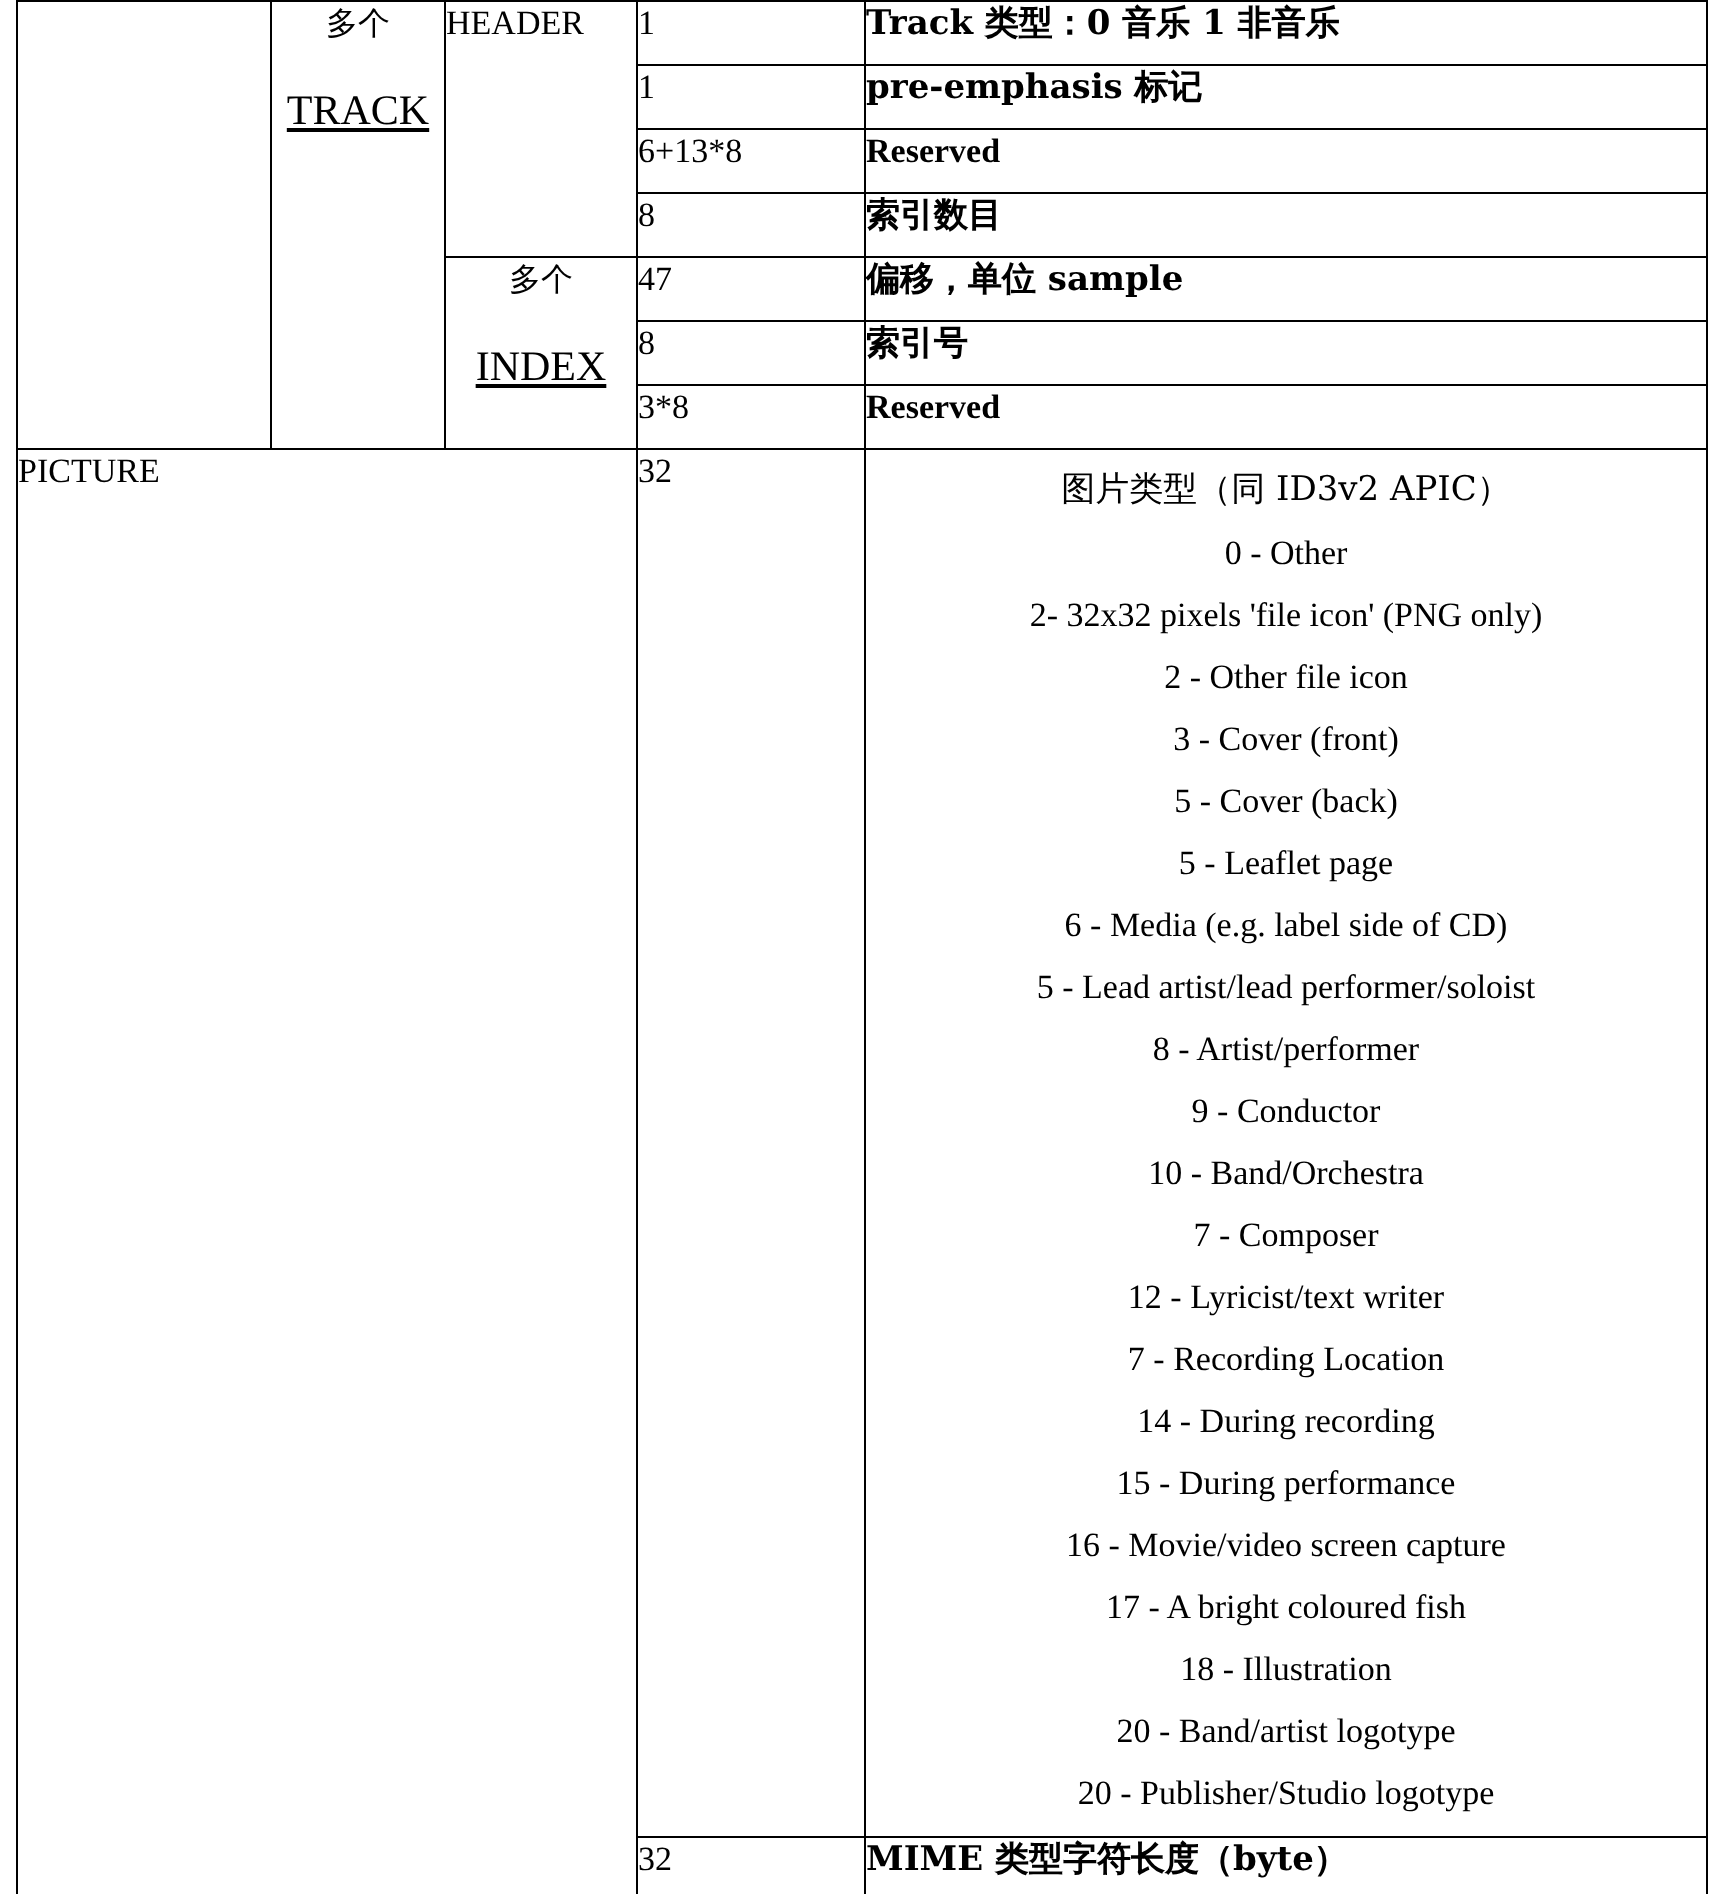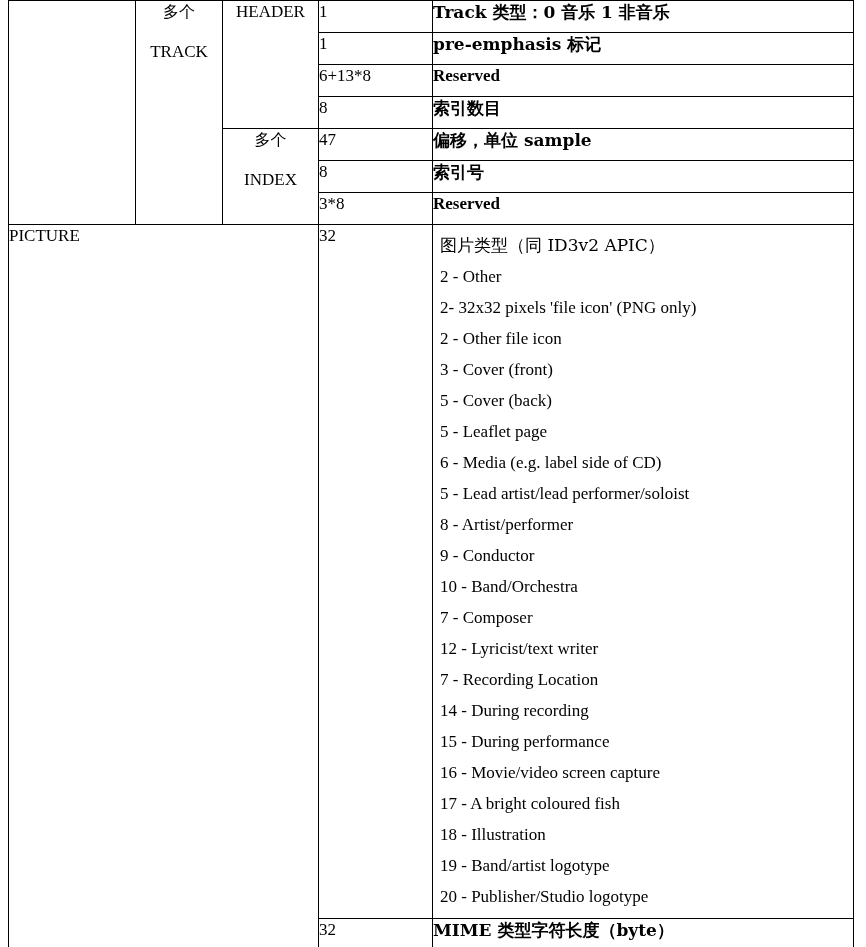--- a/index.html
+++ b/index.html
@@ -60,50 +60,51 @@
     vertical-align: middle;
     font-weight: bold;
   }
 
   td.group-center {
     vertical-align: middle;
     text-align: center;
   }
   td.group-top {
     vertical-align: top;
-    text-align: center;
   }
 
   .group-line {
     display: block;
     text-align: center;
   }
   .group-line.cn {
     font-family: "DejaVu Sans", "Liberation Sans", sans-serif;
     font-size: 16px;
     margin-bottom: 18px;
   }
   .group-line.en {
-    font-size: 17px;
+    font-size: 21px;
+    text-decoration: underline;
   }
 
   td.picture-label {
     vertical-align: middle;
     text-align: left;
   }
 
   .pic-list {
     padding: 5px 7px 6px 7px;
   }
   .pic-list .pic-line {
     display: block;
     height: 31px;
     line-height: 31px;
     white-space: nowrap;
     overflow: hidden;
+    text-align: center;
   }
 
   .cn-text {
     font-family: "DejaVu Serif", "Liberation Serif", serif;
   }
 </style>
 </head>
 <body>
 
 <div id="doc-table">
@@ -161,40 +162,40 @@
         <td class="value-cell cell-pad">3*8</td>
         <td class="desc-cell cell-pad">Reserved</td>
       </tr>
 
       <tr>
         <td class="picture-label cell-pad" colspan="3" rowspan="3">PICTURE</td>
         <td class="value-cell cell-pad">32</td>
         <td>
           <div class="pic-list">
             <span class="pic-line cn-text">图片类型（同 ID3v2 APIC）</span>
-            <span class="pic-line">2 - Other</span>
+            <span class="pic-line">0 - Other</span>
             <span class="pic-line">2- 32x32 pixels 'file icon' (PNG only)</span>
             <span class="pic-line">2 - Other file icon</span>
             <span class="pic-line">3 - Cover (front)</span>
             <span class="pic-line">5 - Cover (back)</span>
             <span class="pic-line">5 - Leaflet page</span>
             <span class="pic-line">6 - Media (e.g. label side of CD)</span>
             <span class="pic-line">5 - Lead artist/lead performer/soloist</span>
             <span class="pic-line">8 - Artist/performer</span>
             <span class="pic-line">9 - Conductor</span>
             <span class="pic-line">10 - Band/Orchestra</span>
             <span class="pic-line">7 - Composer</span>
             <span class="pic-line">12 - Lyricist/text writer</span>
             <span class="pic-line">7 - Recording Location</span>
             <span class="pic-line">14 - During recording</span>
             <span class="pic-line">15 - During performance</span>
             <span class="pic-line">16 - Movie/video screen capture</span>
             <span class="pic-line">17 - A bright coloured fish</span>
             <span class="pic-line">18 - Illustration</span>
-            <span class="pic-line">19 - Band/artist logotype</span>
+            <span class="pic-line">20 - Band/artist logotype</span>
             <span class="pic-line">20 - Publisher/Studio logotype</span>
           </div>
         </td>
       </tr>
 
       <tr class="row-32">
         <td class="value-cell cell-pad">32</td>
         <td class="desc-cell cell-pad cn-text">MIME 类型字符长度（byte）</td>
       </tr>
 

